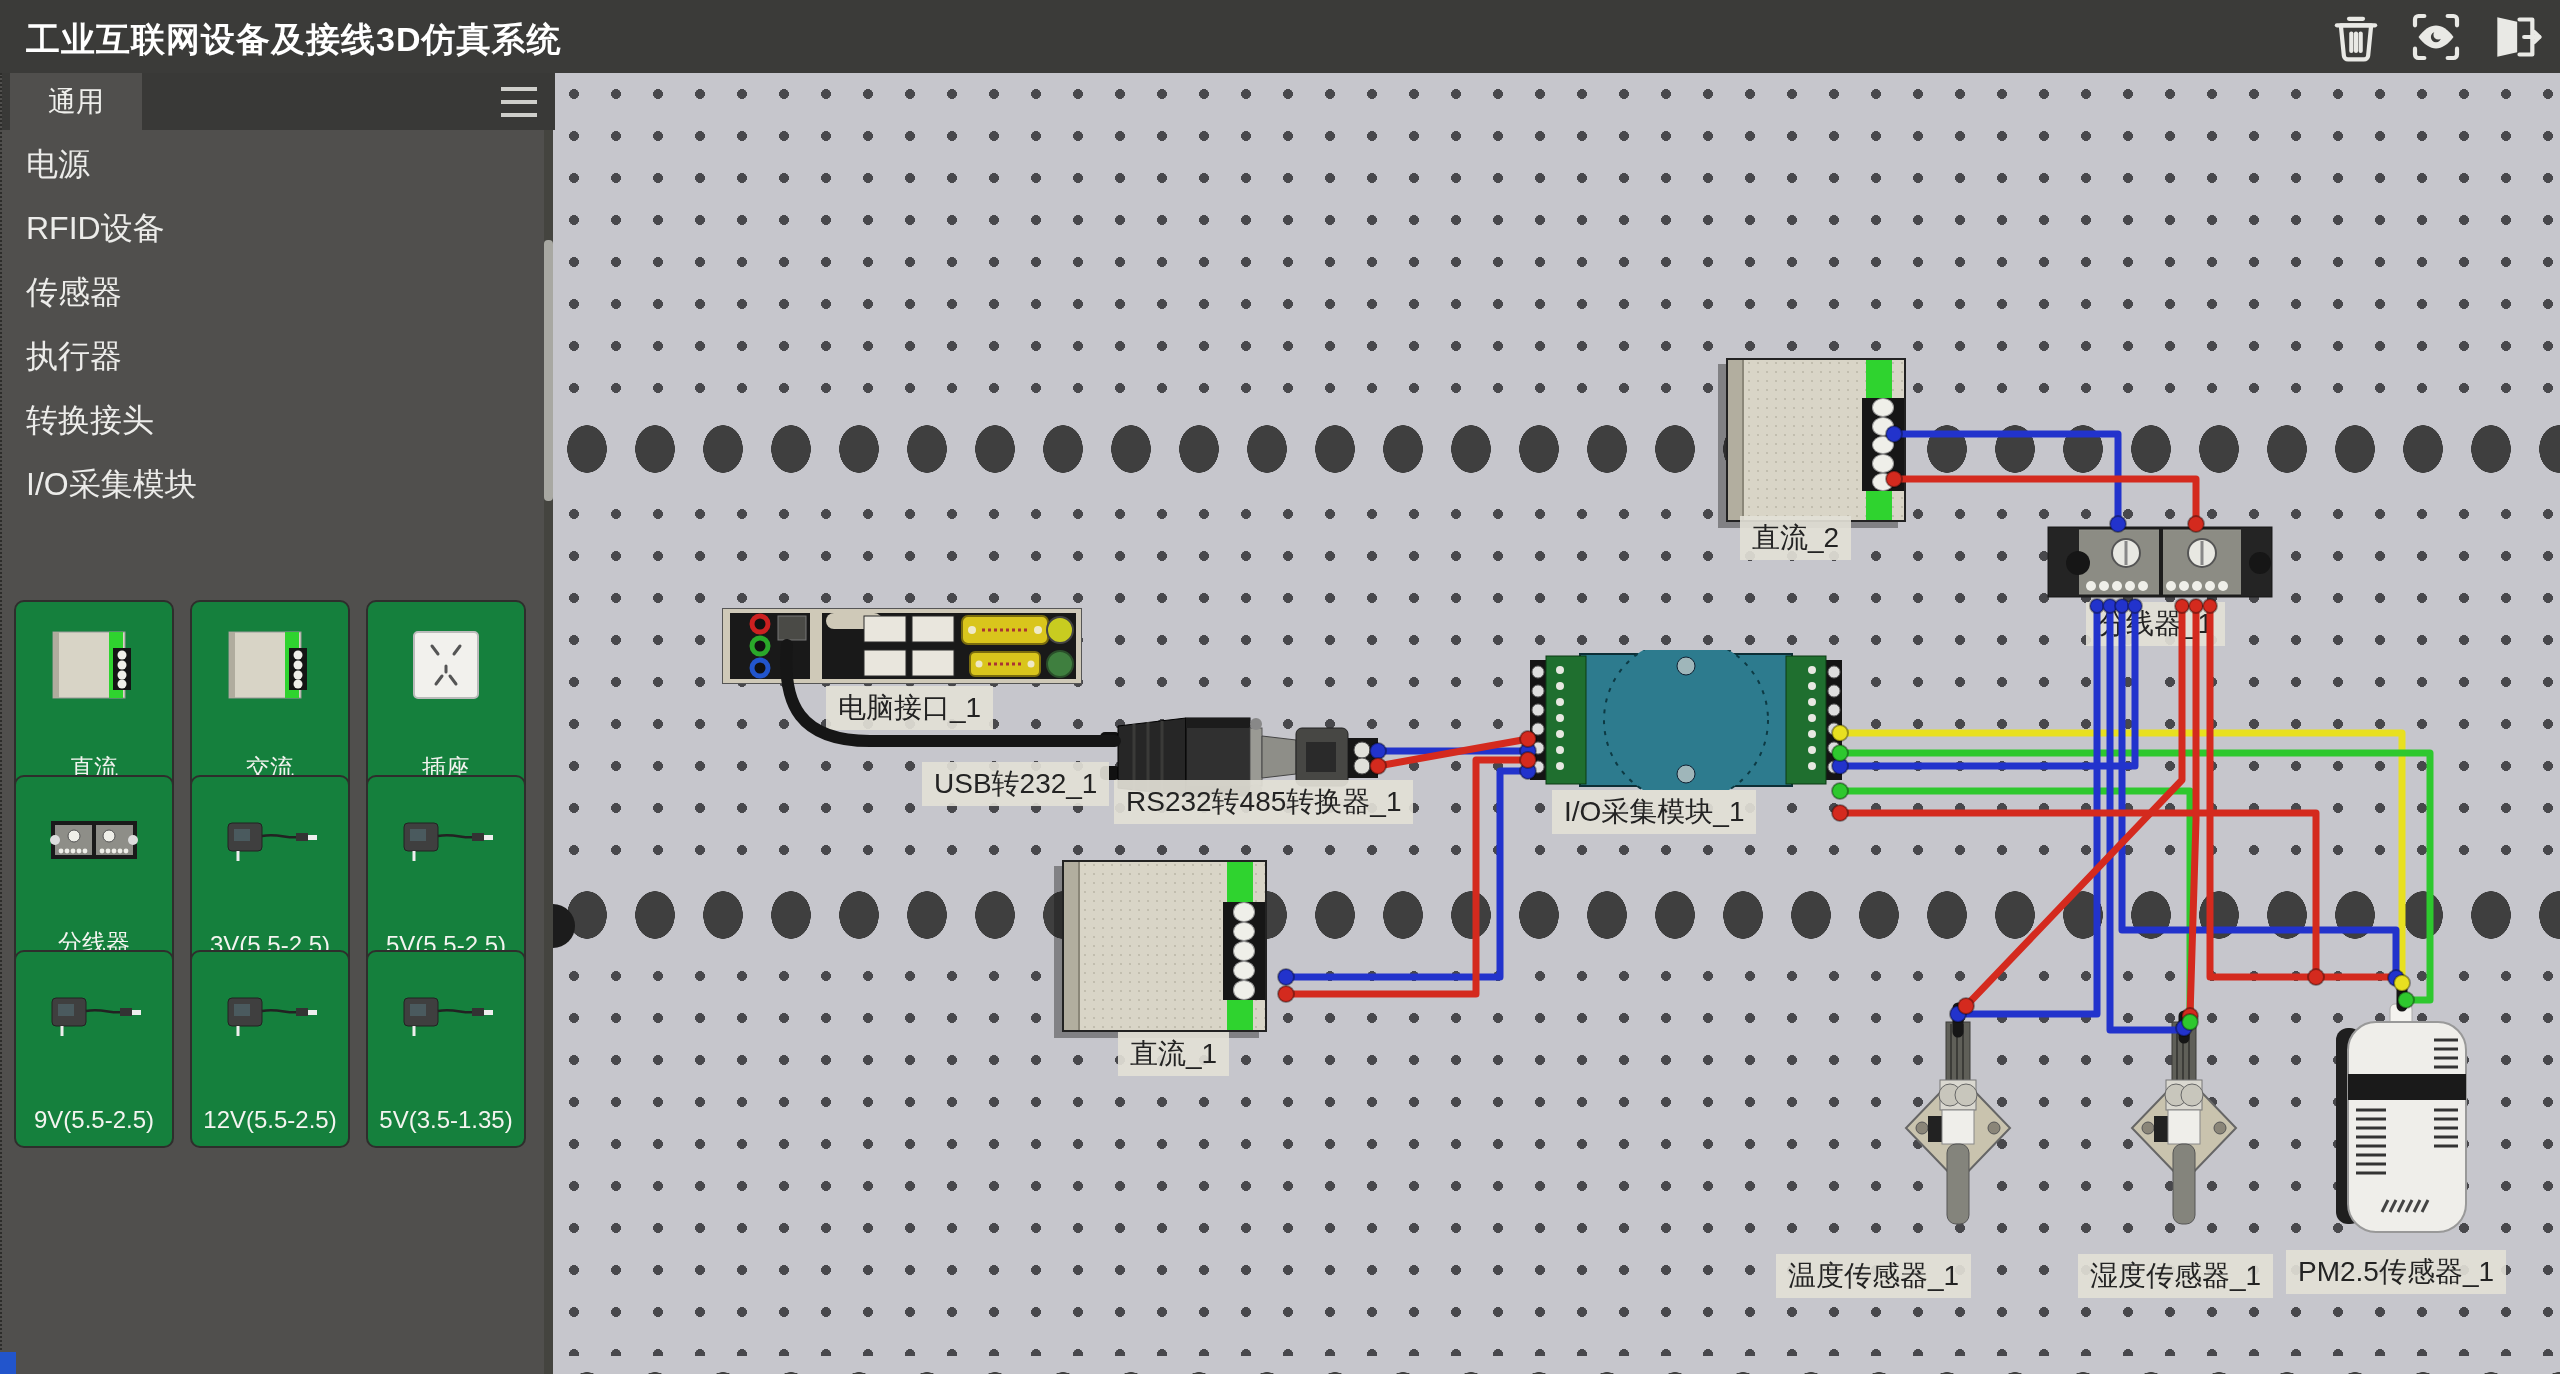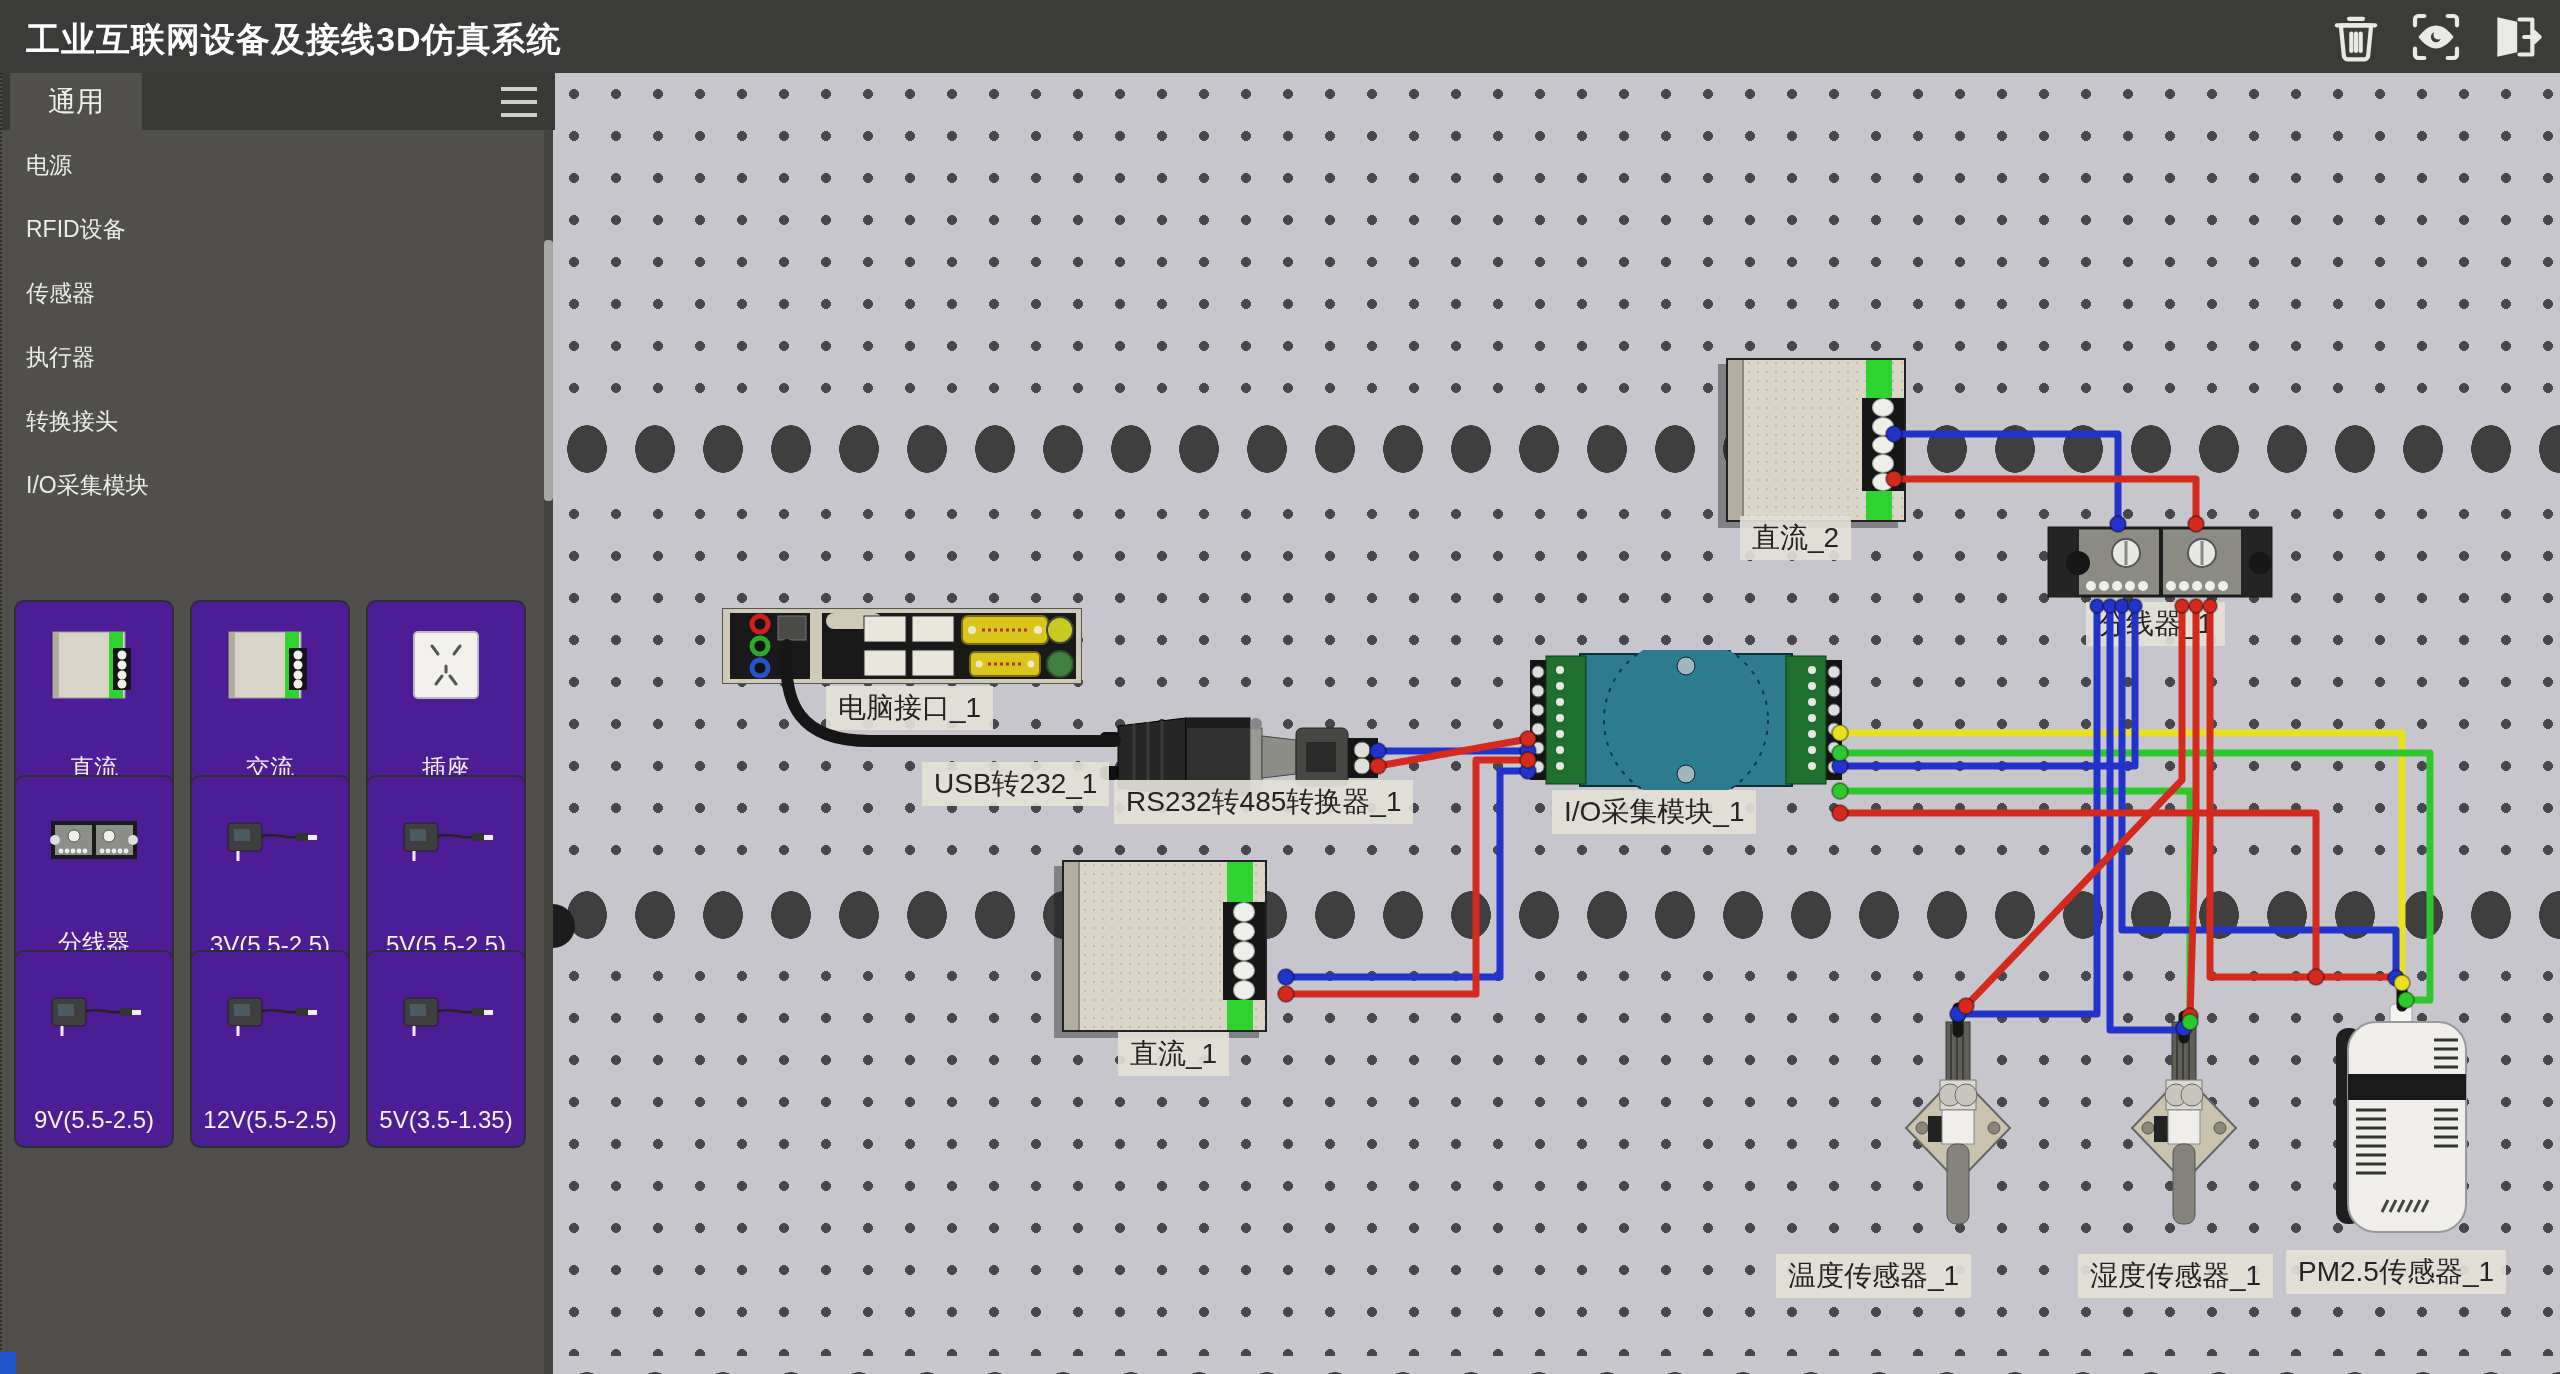--- a/index.html
+++ b/index.html
@@ -22,24 +22,24 @@
   #tabrow { position:absolute; left:0; top:0; width:553px; height:57px; background:#393937; }
   #tab-general { position:absolute; left:8px; top:0; width:132px; height:57px;
     background:#504f4d; color:#efefec; font-size:28px; display:flex;
     align-items:center; justify-content:center; cursor:pointer; }
   #hamburger { position:absolute; right:18px; top:14px; width:36px; height:30px;
     display:flex; flex-direction:column; justify-content:space-between; cursor:pointer; }
   #hamburger span { display:block; height:4px; background:#cfcfcb; }
 
   #menu { position:absolute; left:0; top:60px; width:540px; }
   .menu-item { height:64px; display:flex; align-items:center; padding-left:24px;
-    color:#ececea; font-size:23px; cursor:pointer; }
+    color:#ececea; font-size:32px; cursor:pointer; }
 
   #cards { position:absolute; left:0; top:447px; width:540px; }
-  .card { position:absolute; width:160px; height:198px; background:#4c1d95;
+  .card { position:absolute; width:160px; height:198px; background:#15803d;
     border:2px solid #2e2e2c; border-radius:10px; cursor:pointer;
     display:flex; flex-direction:column; align-items:center; justify-content:flex-end; }
   .card .thumb { position:absolute; top:10px; left:0; width:156px; height:105px;
     display:flex; align-items:center; justify-content:center; }
   .card .card-label { color:#f4f4f0; font-size:24px; margin-bottom:12px; white-space:nowrap; }
 
   #sb-track { position:absolute; right:0; top:57px; width:9px; height:1244px; background:#44443f; }
   #sb-thumb { position:absolute; right:0; top:110px; width:9px; height:261px;
     background:#a8a8a2; border-radius:4px; cursor:pointer; }
   #edge-handle { position:absolute; left:553px; top:904px; width:22px; height:44px;

